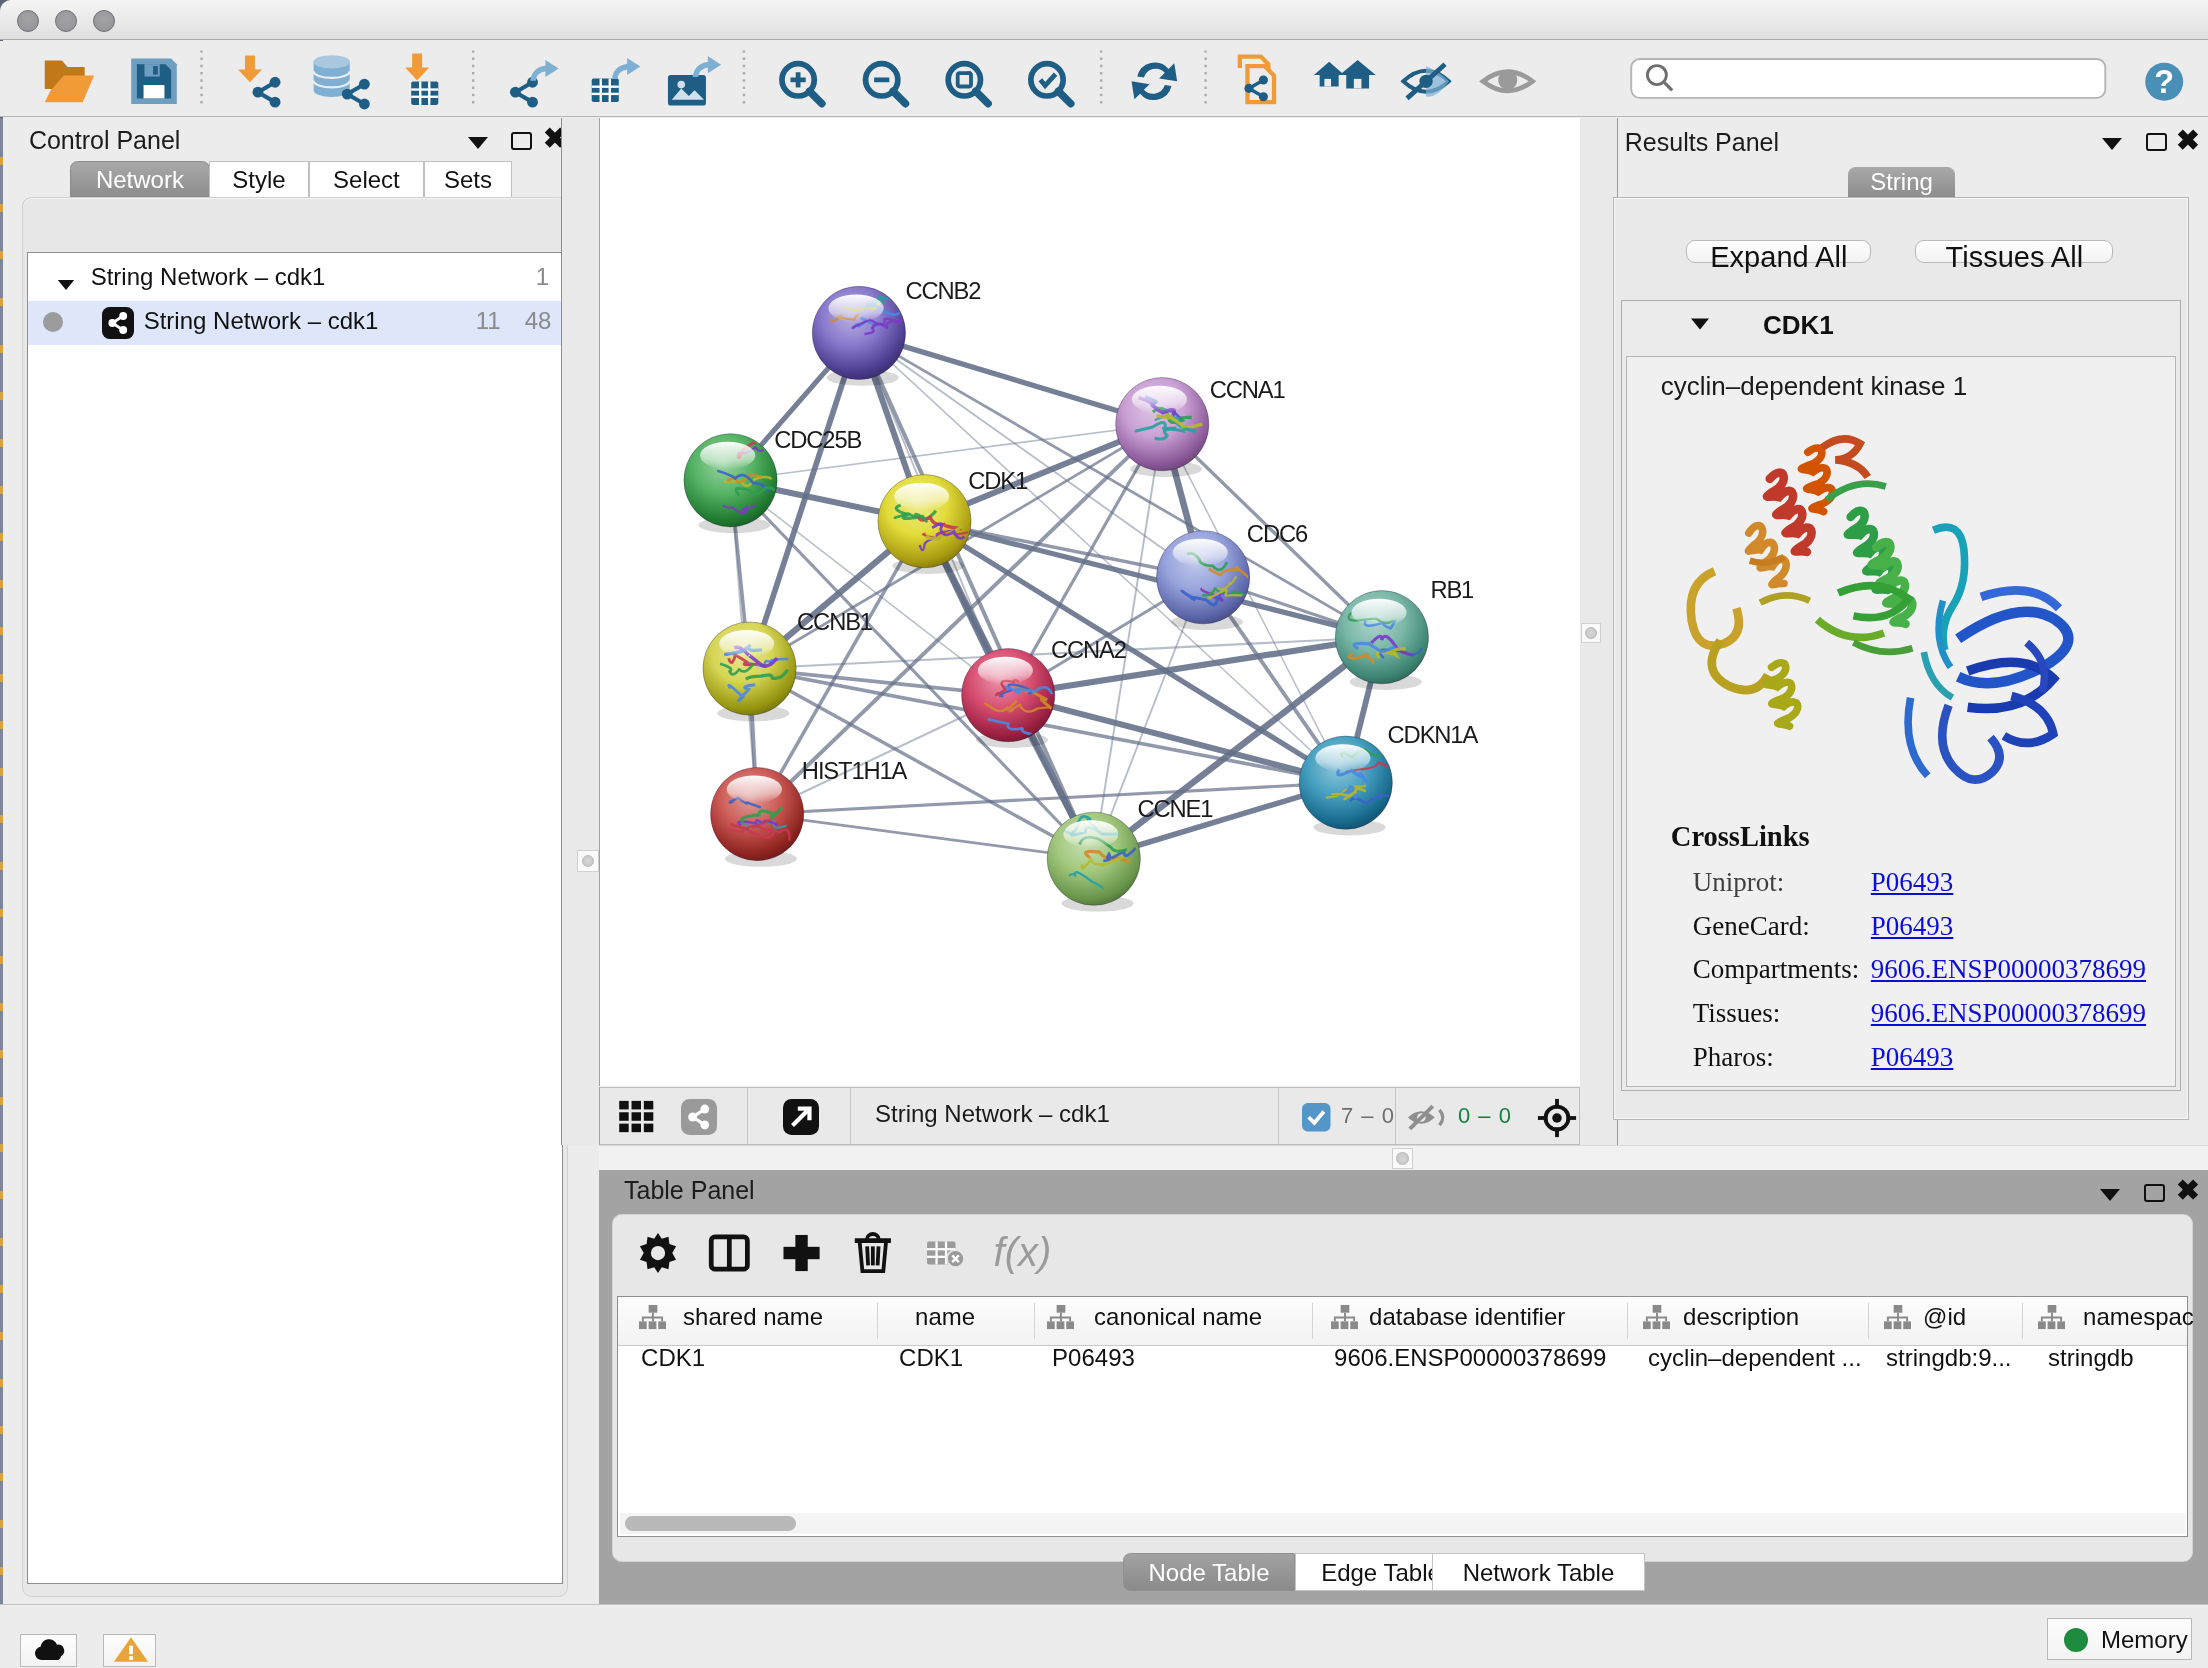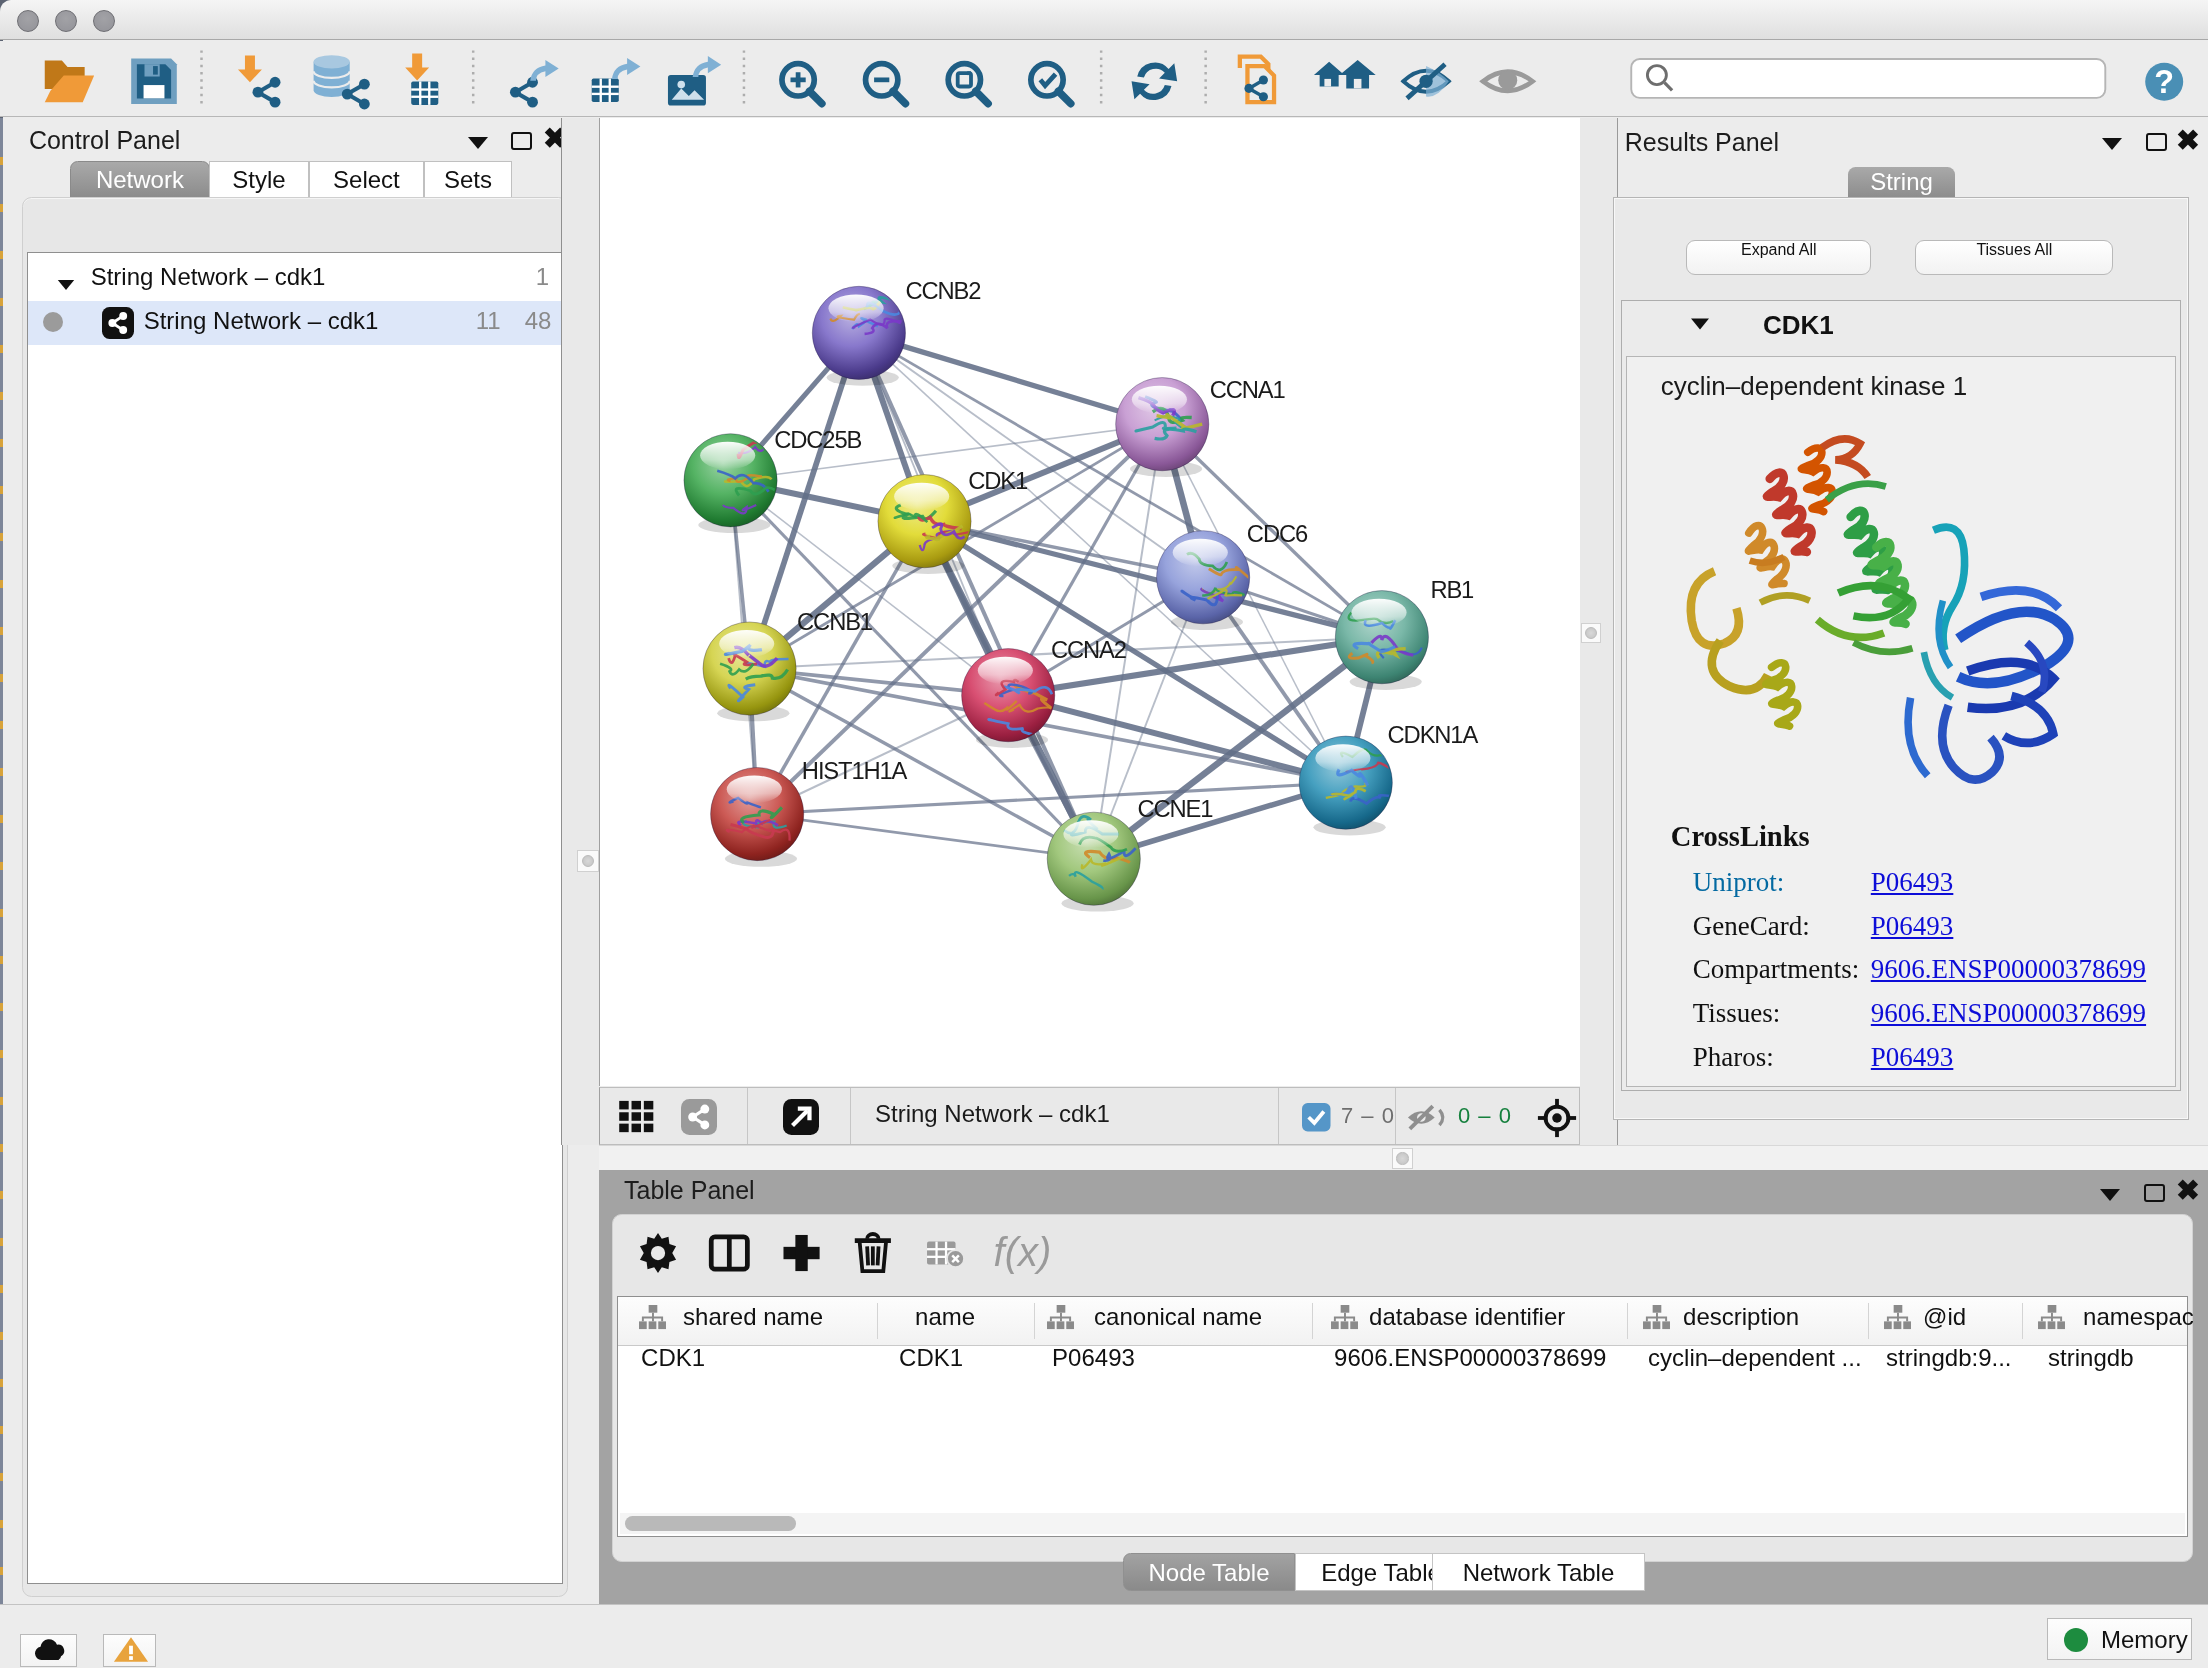--- a/index.html
+++ b/index.html
@@ -30,21 +30,21 @@
 
 .vdiv1{position:absolute;left:561px;top:118px;width:38px;height:1027px;background:#e9e9e9;border-left:1.4px solid #8f8f8f}
 .vdiv2{position:absolute;left:1580px;top:118px;width:38px;height:1027px;background:#e9e9e9;border-right:1.9px solid #9a9a9a}
 .hdiv{position:absolute;left:599px;top:1145px;width:1609px;height:25px;background:#f1f1f1;border-top:1px solid #d8d8d8}
 .handle{position:absolute;background:#fafafa;border:1px solid #d0d0d0;display:flex;align-items:center;justify-content:center}
 .handle b{width:12.4px;height:12.4px;border-radius:50%;background:radial-gradient(#d8d8d8,#c2c2c2);display:block;border:1px solid #bbb}
 
 .rpanel{position:absolute;left:1620px;top:118px;width:589px;height:1027px;background:#ececec}
 .rtab{position:absolute;left:228px;top:49px;width:107px;height:29.5px;background:linear-gradient(#a9a9a9,#8d8d8d);border-radius:7.6px 7.6px 0 0;color:#fff;font-size:24px;text-align:center;line-height:29.5px}
 .rpane{position:absolute;left:-6.7px;top:79px;width:576px;height:923px;background:#e9e9e9;border:1.4px solid #b5b5b5;box-shadow:inset 0 0 0 1px #f8f8f8}
-.btn{position:absolute;top:42px;height:35px;background:linear-gradient(#ffffff,#f2f2f2);border:1.4px solid #b9b9b9;border-radius:9px;font-size:16px;color:#111;text-align:center}
+.btn{position:absolute;top:42px;height:23px;background:linear-gradient(#ffffff,#f2f2f2);border:1.4px solid #b9b9b9;border-radius:9px;font-size:29px;color:#111;text-align:center}
 .sect{position:absolute;left:6.7px;top:102px;width:560px;height:791px;background:#ebebeb;border:1.4px solid #adadad}
 .sectin{position:absolute;left:3.8px;top:55px;width:550px;height:731px;background:#f0f0f0;border:1.4px solid #b5b5b5}
 .serif{font-family:"Liberation Serif",serif}
 .link{color:#0d0dd8;text-decoration:underline;font-family:"Liberation Serif",serif}
 
 .tpanel{position:absolute;left:599px;top:1170px;width:1609px;height:434px;background:#a3a3a3}
 .tpane{position:absolute;left:13.3px;top:44px;width:1581px;height:348px;background:#e7e7e7;border:1px solid #d2d2d2;border-radius:9.5px}
 .ttable{position:absolute;left:3.8px;top:81px;width:1571px;height:241px;background:#fff;border:1.4px solid #8f8f8f}
 .thead{position:absolute;left:0;top:0;right:0;height:49px;background:linear-gradient(#fdfdfd,#f2f2f2);border-bottom:1.4px solid #c9c9c9;font-size:24px;color:#111}
 .tcol{position:absolute;top:5.7px;bottom:5.7px;width:0;border-left:1.4px solid #d4d4d4}
@@ -721,21 +721,21 @@
             <path d="M312,310 q6,34 30,48" fill="none" stroke="#28a0b0" stroke-width="7"></path>
             <path d="M348,296 q64,-44 102,-20 q32,22 -10,48 q-54,30 -92,12" fill="none" stroke="#2255c8" stroke-width="11"></path>
             <path d="M358,330 q60,-22 90,8 q-32,38 -90,30" fill="none" stroke="#1a3ab0" stroke-width="10"></path>
             <path d="M372,252 q54,-18 82,12" fill="none" stroke="#3468d8" stroke-width="9"></path>
             <path d="M404,356 q38,10 44,40 q-26,18 -52,2" fill="none" stroke="#1e42b8" stroke-width="9"></path>
             <path d="M338,366 q-16,42 6,66 q20,22 40,4 q16,-16 -2,-36" fill="none" stroke="#2a52c0" stroke-width="9"></path>
             <path d="M298,358 q-10,52 18,82" fill="none" stroke="#2d6ad0" stroke-width="8"></path>
             <path d="M420,300 q26,22 16,52" fill="none" stroke="#2848c0" stroke-width="8"></path>
           </svg>
         <div class="serif abs" style="left:44px;top:464px;font-size:28.5px;font-weight:700;color:#111">CrossLinks</div>
-        <div class="serif abs" style="left:66px;top:510px;font-size:27px;color:#0369a1">Uniprot:</div>
+        <div class="serif abs" style="left:66px;top:510px;font-size:27px;color:#404040">Uniprot:</div>
         <div class="link abs" style="left:244px;top:510px;font-size:27px">P06493</div>
         <div class="serif abs" style="left:66px;top:554px;font-size:27px;color:#111">GeneCard:</div>
         <div class="link abs" style="left:244px;top:554px;font-size:27px">P06493</div>
         <div class="serif abs" style="left:66px;top:597px;font-size:27px;color:#111">Compartments:</div>
         <div class="link abs" style="left:244px;top:597px;font-size:27px">9606.ENSP00000378699</div>
         <div class="serif abs" style="left:66px;top:641px;font-size:27px;color:#111">Tissues:</div>
         <div class="link abs" style="left:244px;top:641px;font-size:27px">9606.ENSP00000378699</div>
         <div class="serif abs" style="left:66px;top:685px;font-size:27px;color:#111">Pharos:</div>
         <div class="link abs" style="left:244px;top:685px;font-size:27px">P06493</div>
       </div>

